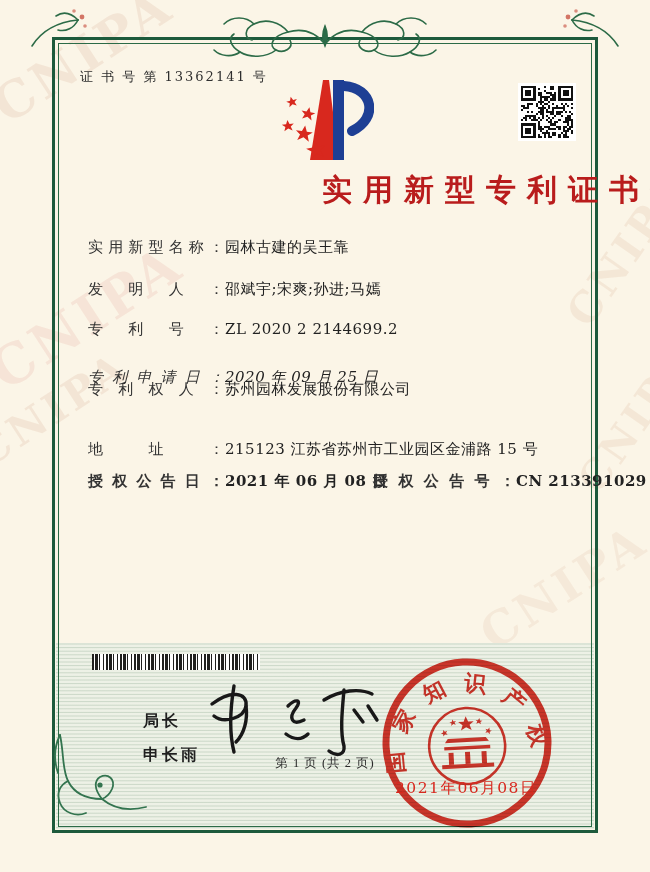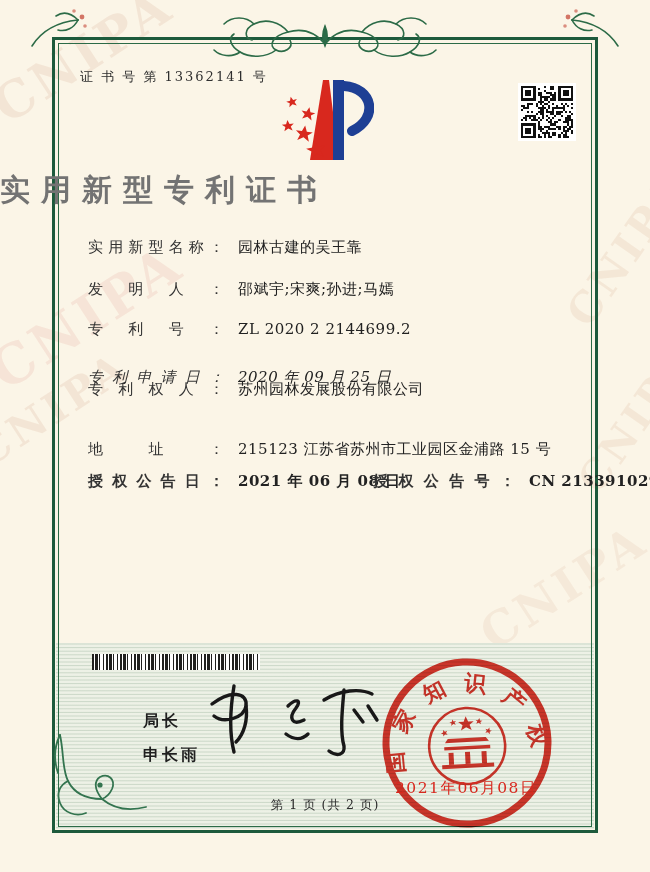--- a/index.html
+++ b/index.html
@@ -29,31 +29,31 @@
       rgba(147,174,150,0.00) 0px, rgba(147,174,150,0.38) 1px,
       rgba(147,174,150,0.00) 2px, rgba(147,174,150,0.00) 3.6px);
   }
   
   .certno{position:absolute; left:80px; top:68px; font-size:13px;
     letter-spacing:2px; z-index:3;}
   .qr{position:absolute; left:518px; top:83px; width:58px; height:58px;
     background:#fff; padding:3px; box-sizing:border-box; z-index:3;}
   .logo{position:absolute; left:278px; top:78px; z-index:3;}
   .title{
-    position:absolute; left:0; right:0; top:170px; text-align:left;
-    font-size:30px; font-weight:bold; letter-spacing:11px; color:#737373; z-index:3;
+    position:absolute; left:0; right:0; top:170px; text-align:right;
+    font-size:30px; font-weight:bold; letter-spacing:11px; color:#b91c1c; z-index:3;
   }
   
   .fields{position:absolute; left:88px; right:60px; top:0; z-index:3; font-size:15px;}
   .frow{position:absolute; left:0; white-space:nowrap;}
   .flabel{
     display:inline-block; width:136px; text-align:justify; text-align-last:justify;
     -moz-text-align-last:justify; vertical-align:top; color:#333;
   }
-  .fvalue{display:inline-block; margin-left:14px; color:#222; letter-spacing:0.5px;}
+  .fvalue{display:inline-block; margin-left:1px; color:#222; letter-spacing:0.5px;}
   .grant2{position:absolute; left:249px; top:0; white-space:nowrap;padding-left:36px;}
   .flabel2{display:inline-block; width:142px; text-align:justify; text-align-last:justify; color:#333;}
   
   .paras{position:absolute; left:88px; width:478px; top:495px; z-index:3;
     font-size:14.5px; line-height:26px; text-align:justify; color:#2a2a2a;
     font-style:italic;}
   .paras p{margin:0 0 0 0; text-indent:2.1em;}
   
   .barcode{position:absolute; left:92px; top:654px; width:168px; height:16px; z-index:3;
     background:#fff;
@@ -64,22 +64,22 @@
       #20201e 11px 12.4px, transparent 12.4px 14px);}
   .signer{position:absolute; left:95px; top:704px; z-index:3;
     font-family:"Liberation Sans","DejaVu Sans",sans-serif; font-size:16px;
     color:#1f1f1f; letter-spacing:3px; line-height:34px; font-weight:600;margin-left:48px;}
   .signature{position:absolute; left:196px; top:676px; z-index:4;}
   .seal{position:absolute; left:380px; top:656px; z-index:5; opacity:0.93;
     mix-blend-mode:multiply; transform:rotate(-3deg);}
   .sealdate{position:absolute; left:395px; top:778px; z-index:6; color:#d8281e;
     font-size:15.5px; font-weight:normal; letter-spacing:1.5px;
     font-family:"DejaVu Serif",serif;}
-  .footer{position:absolute; left:0; right:0; top:797px; text-align:center;
-    font-size:12.5px; color:#2a2a2a; z-index:6; letter-spacing:1px;}
+  .footer{position:absolute; left:0; right:0; top:755px; text-align:center;
+    font-size:12.5px; color:#2a2a2a; z-index:6; letter-spacing:1px;font-family:Liberation Serif, serif;}
 </style>
 </head>
 <body>
 
 <div class="page">
 
   <span class="wm" style="left:-18px;top:26px;font-size:50px;transform:rotate(-33deg);">CNIPA</span>
   <span class="wm" style="left:540px;top:226px;font-size:42px;transform:rotate(-55deg);color:rgba(206,156,122,0.15);">CNIPA</span>
   <span class="wm" style="left:-34px;top:385px;font-size:42px;transform:rotate(-33deg);">CNIPA</span>
   <span class="wm" style="left:552px;top:396px;font-size:40px;transform:rotate(-55deg);color:rgba(206,156,122,0.15);">CNIPA</span>

